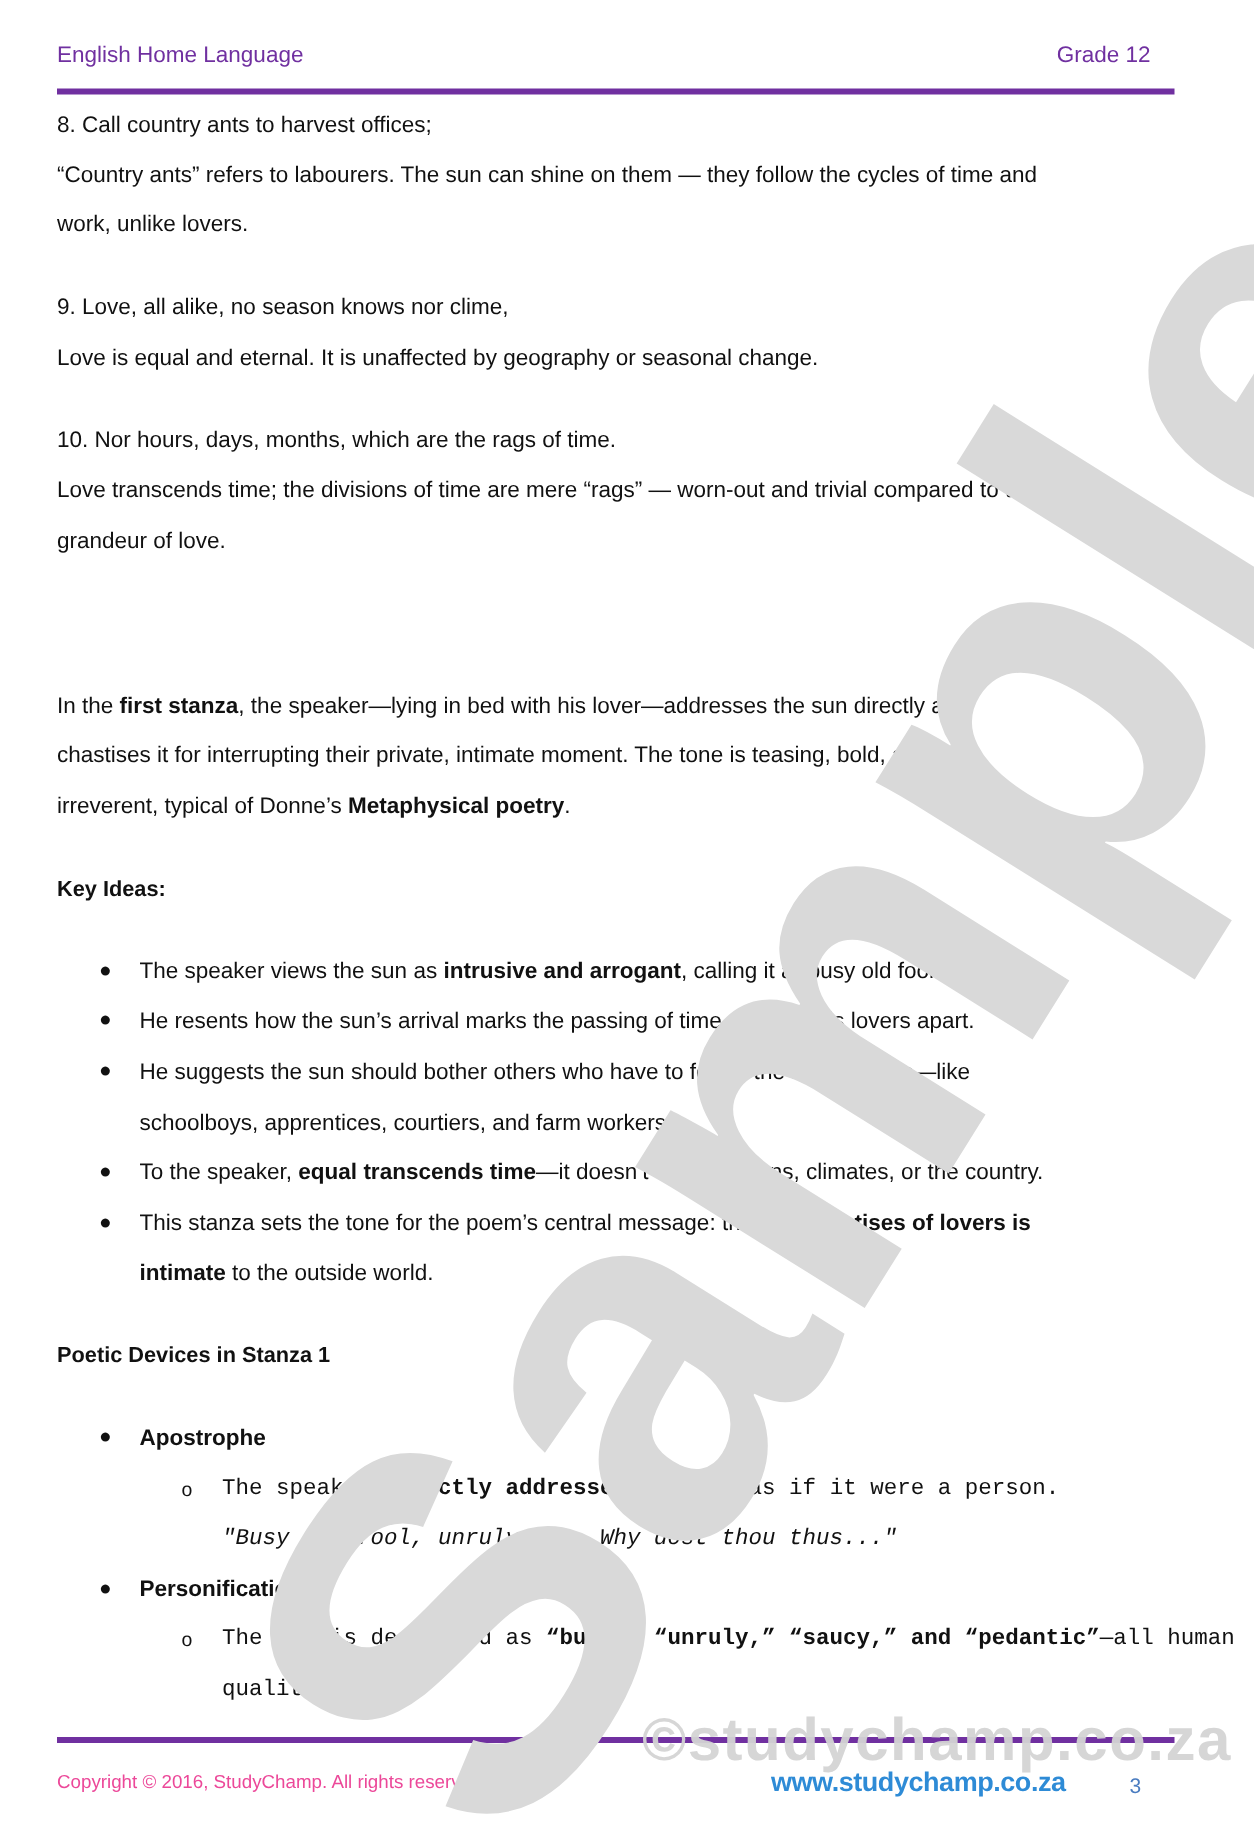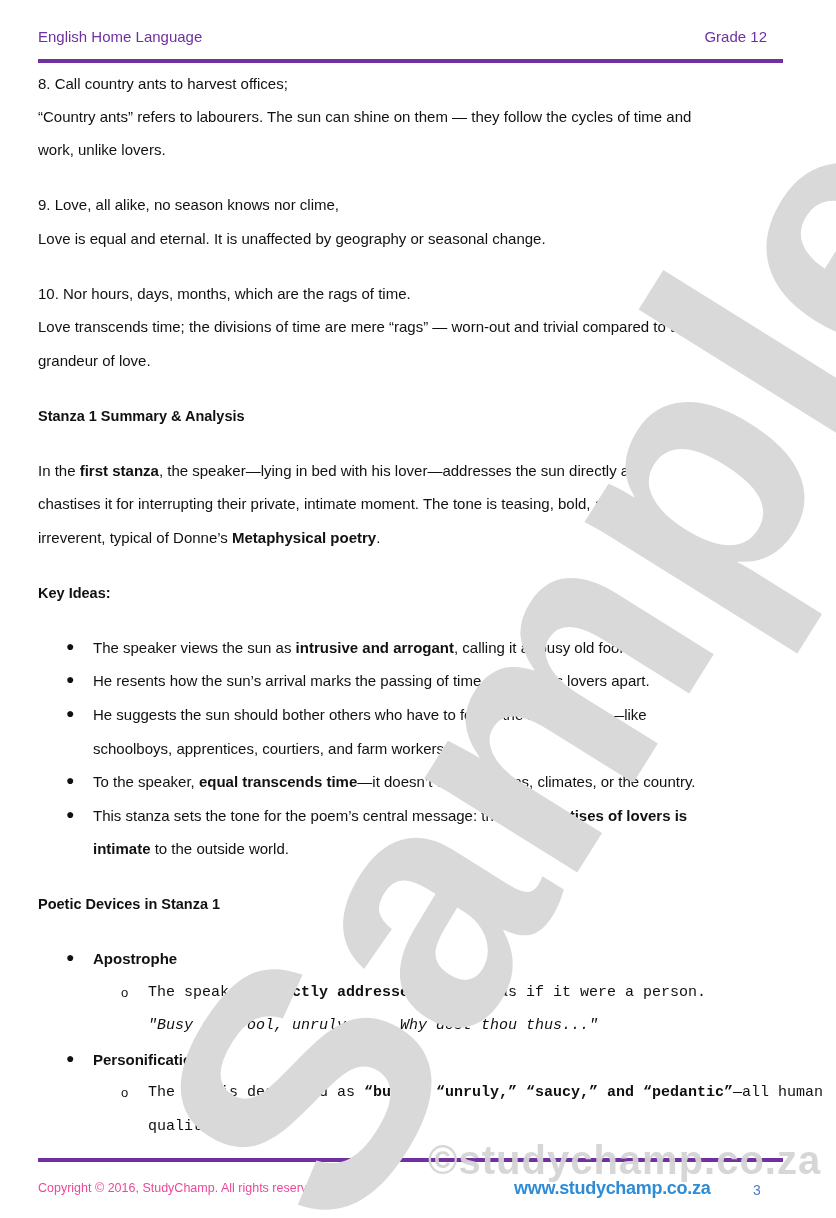--- a/index.html
+++ b/index.html
@@ -41,21 +41,20 @@
   <div class="ln" style="top:107px">“Country ants” refers to labourers. The sun can shine on them — they follow the cycles of time and</div>
   <div class="ln" style="top:140px">work, unlike lovers.</div>
 
   <div class="ln" style="top:195px">9. Love, all alike, no season knows nor clime,</div>
   <div class="ln" style="top:229px">Love is equal and eternal. It is unaffected by geography or seasonal change.</div>
 
   <div class="ln" style="top:284px">10. Nor hours, days, months, which are the rags of time.</div>
   <div class="ln" style="top:317px">Love transcends time; the divisions of time are mere “rags” — worn-out and trivial compared to the</div>
   <div class="ln" style="top:351px">grandeur of love.</div>
 
-  <div class="ln heading" style="top:406px">Stanza 1 Summary &amp; Analysis</div>
   <div class="ln" style="top:461px"><span>In the </span><span class="b">first stanza</span><span>, the speaker—lying in bed with his lover—addresses the sun directly and</span></div>
   <div class="ln" style="top:528px"><span>irreverent, typical of Donne’s </span><span class="b">Metaphysical poetry</span><span>.</span></div>
   <div class="ln" style="top:494px">chastises it for interrupting their private, intimate moment. The tone is teasing, bold, and</div>
 
   <div class="ln heading" style="top:583px">Key Ideas:</div>
 
   <div class="bullet" style="top:638px">●</div>
   <div class="ln l2" style="top:638px"><span>The speaker views the sun as </span><span class="b">intrusive and arrogant</span><span>, calling it a "busy old fool".</span></div>
 
   <div class="bullet" style="top:671px">●</div>

